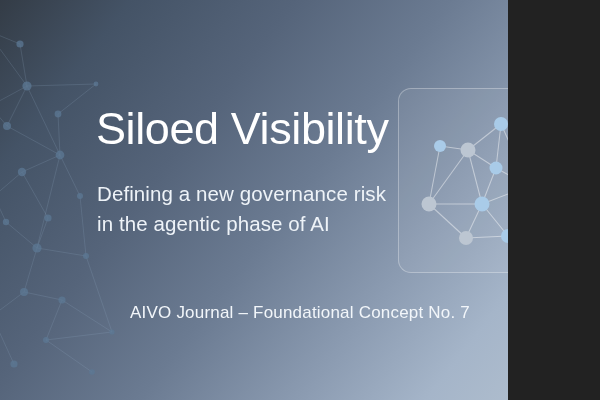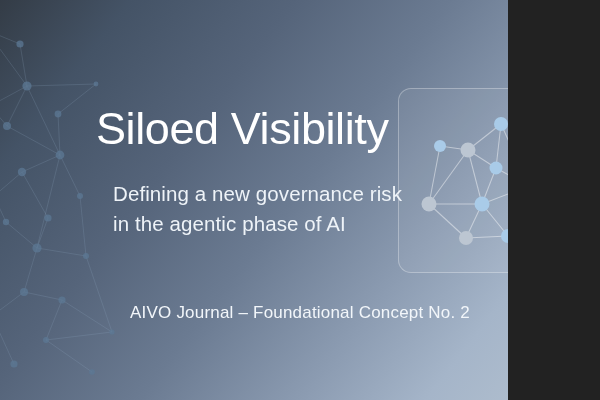--- a/index.html
+++ b/index.html
@@ -54,21 +54,20 @@
   #subtitle {
     position: absolute;
     left: 97px;
     top: 179px;
     font-size: 20.5px;
     font-weight: 400;
     color: #eef3f8;
     line-height: 1.45;
     white-space: pre-line;
     letter-spacing: 0.1px;
-    margin-left: 16px;
   }
   #footer {
     position: absolute;
     left: 0;
     top: 303px;
     width: 600px;
     text-align: center;
     font-size: 17px;
     font-weight: 400;
     color: #f2f6fa;
@@ -192,15 +191,15 @@
         <circle cx="42" cy="58" r="6" fill="#a9cbe8"></circle>
         <circle cx="98" cy="80" r="6.5" fill="#a9cbe8"></circle>
         <circle cx="131" cy="98" r="7" fill="#bcc6d2"></circle>
         <circle cx="31" cy="116" r="7.5" fill="#bcc6d2"></circle>
         <circle cx="84" cy="116" r="7.5" fill="#a9cbe8"></circle>
         <circle cx="68" cy="150" r="7" fill="#bcc6d2"></circle>
         <circle cx="110" cy="148" r="7" fill="#a9cbe8"></circle>
       </g>
   </svg>
 
-  <div id="footer">AIVO Journal – Foundational Concept No. 2</div>
+  <div id="footer">AIVO Journal – Foundational Concept No. 7</div>
 
 </div>
 
 </body></html>

